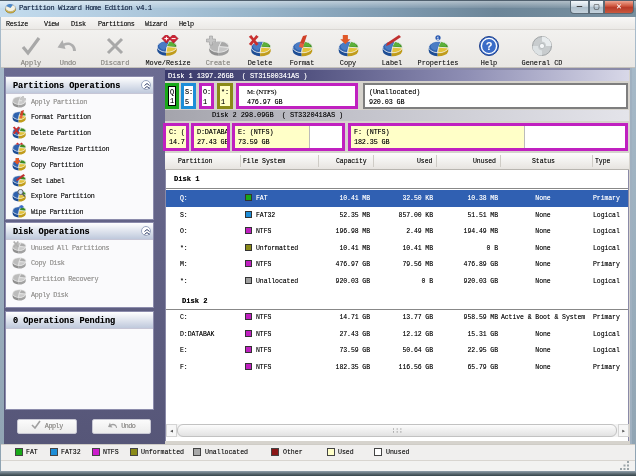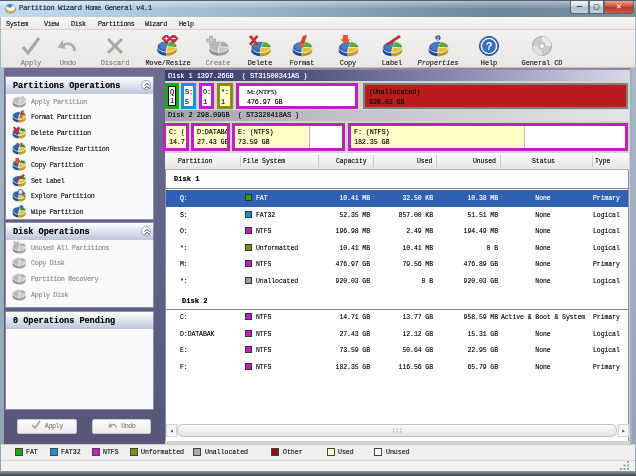--- a/index.html
+++ b/index.html
@@ -86,33 +86,33 @@
 <div class="abs vframe" style="left:0;"></div>
 <div class="abs vframe" style="left:632px;"></div>
 <div class="abs" id="bframe"></div>
 
 <div class="abs" id="titlebar"></div>
 <svg class="abs" id="title-ico" viewBox="0 0 11 11" style="z-index:3">
     <ellipse cx="5.5" cy="6.5" rx="5" ry="3.5" fill="#e8c53c" stroke="#7a6010" stroke-width=".6"></ellipse>
     <ellipse cx="5.5" cy="5" rx="5" ry="3.5" fill="#f6f2e0" stroke="#888" stroke-width=".5"></ellipse>
     <path d="M5.5 5 L1 3 A5 3.5 0 0 1 8 1.8 Z" fill="#4a86c8"></path>
   </svg>
-<div class="abs" id="title-txt">Partition Wizard Home General v4.1</div>
+<div class="abs" id="title-txt">Partition Wizard Home Edition v4.1</div>
 <div class="abs capbtn" id="btn-min">
     <div class="capglyph" style="font-weight:bold">—</div>
   </div>
 <div class="abs capbtn" id="btn-max">
     <div class="capglyph">▢</div>
   </div>
 <div class="abs capbtn" id="btn-close">
     <div class="capglyph">✕</div>
   </div>
 
 <div class="abs" id="menubar"></div>
-<div class="menu" style="left:6px;top:20px;">System</div>
+<div class="menu" style="left:6px;top:20px;">Resize</div>
 <div class="menu" style="left:44px;top:20px;">View</div>
 <div class="menu" style="left:71px;top:20px;">Disk</div>
 <div class="menu" style="left:98px;top:20px;">Partitions</div>
 <div class="menu" style="left:145px;top:20px;">Wizard</div>
 <div class="menu" style="left:179px;top:20px;">Help</div>
 
 <div class="abs" id="toolbar"></div>
 <svg width="0" height="0" style="position:absolute">
     <defs>
 <g id="pie">
@@ -218,21 +218,21 @@
   </div>
 <div class="tbi" style="left:370px;">
     <svg width="24" height="22" viewBox="0 0 24 22">
       <g transform="translate(1.5,4)">
         <use href="#pie"></use>
       </g>
       <path d="M19 0 L21 2 L9 10 L6 11 L7 8 Z" fill="#c03030"></path>
     </svg>
     <div class="tbl">Label</div>
   </div>
-<div class="tbi" style="left:416px;font-style:italic;">
+<div class="tbi" style="left:416px;">
     <svg width="24" height="22" viewBox="0 0 24 22">
       <g transform="translate(1.5,4)">
         <use href="#pie"></use>
       </g>
       <circle cx="12" cy="2.8" r="2.6" fill="#2858b0"></circle>
       <text x="12" y="5" font-size="5.5" fill="#fff" text-anchor="middle" font-family="Liberation Mono">i</text>
     </svg>
     <div class="tbl">Properties</div>
   </div>
 <div class="tbi" style="left:467px;">
@@ -369,21 +369,21 @@
     </svg> Apply</div>
 <div class="pwbtn" style="left:92px;width:59px;"><svg width="10" height="8" viewBox="0 0 10 8" style="vertical-align:-1px">
       <path d="M9 7 C9 3 5 2 2.5 3.5 L2 1.5 L0 6 L4.5 6.5 L3.2 4.8 C5.5 3.8 8 4.5 8 7 Z" fill="#a0a0a0"></path>
     </svg> Undo</div>
 
 <div class="abs" id="rpanel"></div>
 <div class="abs" id="d1hdr">
     <div class="mhtxt">Disk 1 1397.26GB&nbsp;&nbsp;( ST31500341AS )</div>
   </div>
 <div class="abs" id="d2hdr">
-    <div class="mhtxt" style="top:1px;">Disk 2 298.09GB&nbsp;&nbsp;( ST3320418AS )</div>
+    <div class="mhtxt" style="top:1px;margin-left:44px;">Disk 2 298.09GB&nbsp;&nbsp;( ST3320418AS )</div>
   </div>
 
 <div class="blk" style="left:165px;width:14px;border:3px solid #18a818;background:#fff;">
     <div class="in" style="border:1px solid #000;">
       <div class="l1" style="left:1px;top:1px;">Q:</div>
       <div class="l2" style="left:1px;top:10px;">1</div>
     </div>
   </div>
 <div class="blk" style="left:181px;width:15px;border:3px solid #1e8ed8;background:#fff;">
     <div class="in">
@@ -402,21 +402,21 @@
       <div class="l1" style="left:1px;">*:</div>
       <div class="l2" style="left:1px;">1</div>
     </div>
   </div>
 <div class="blk" style="left:236px;width:122px;border:3px solid #c020c0;background:#fff;">
     <div class="in">
       <div class="l1" style="left:8px;font-family:Liberation Serif, serif;">M: (NTFS)</div>
       <div class="l2" style="left:8px;">476.97 GB</div>
     </div>
   </div>
-<div class="blk" style="left:363px;width:265px;border:2px solid #7e7e7e;background:#b91c1c;">
+<div class="blk" style="left:363px;width:265px;border:2px solid #7e7e7e;background:#ffffff;">
     <div class="in">
       <div class="l1" style="left:4px;top:3px;">(Unallocated)</div>
       <div class="l2" style="left:4px;top:13px;">920.03 GB</div>
     </div>
   </div>
 <div class="blk2" style="left:163px;width:26px;border:3px solid #c020c0;background:#ffffc8;">
     <div class="in">
       <div class="l1">C: (</div>
       <div class="l2">14.7</div>
     </div>

